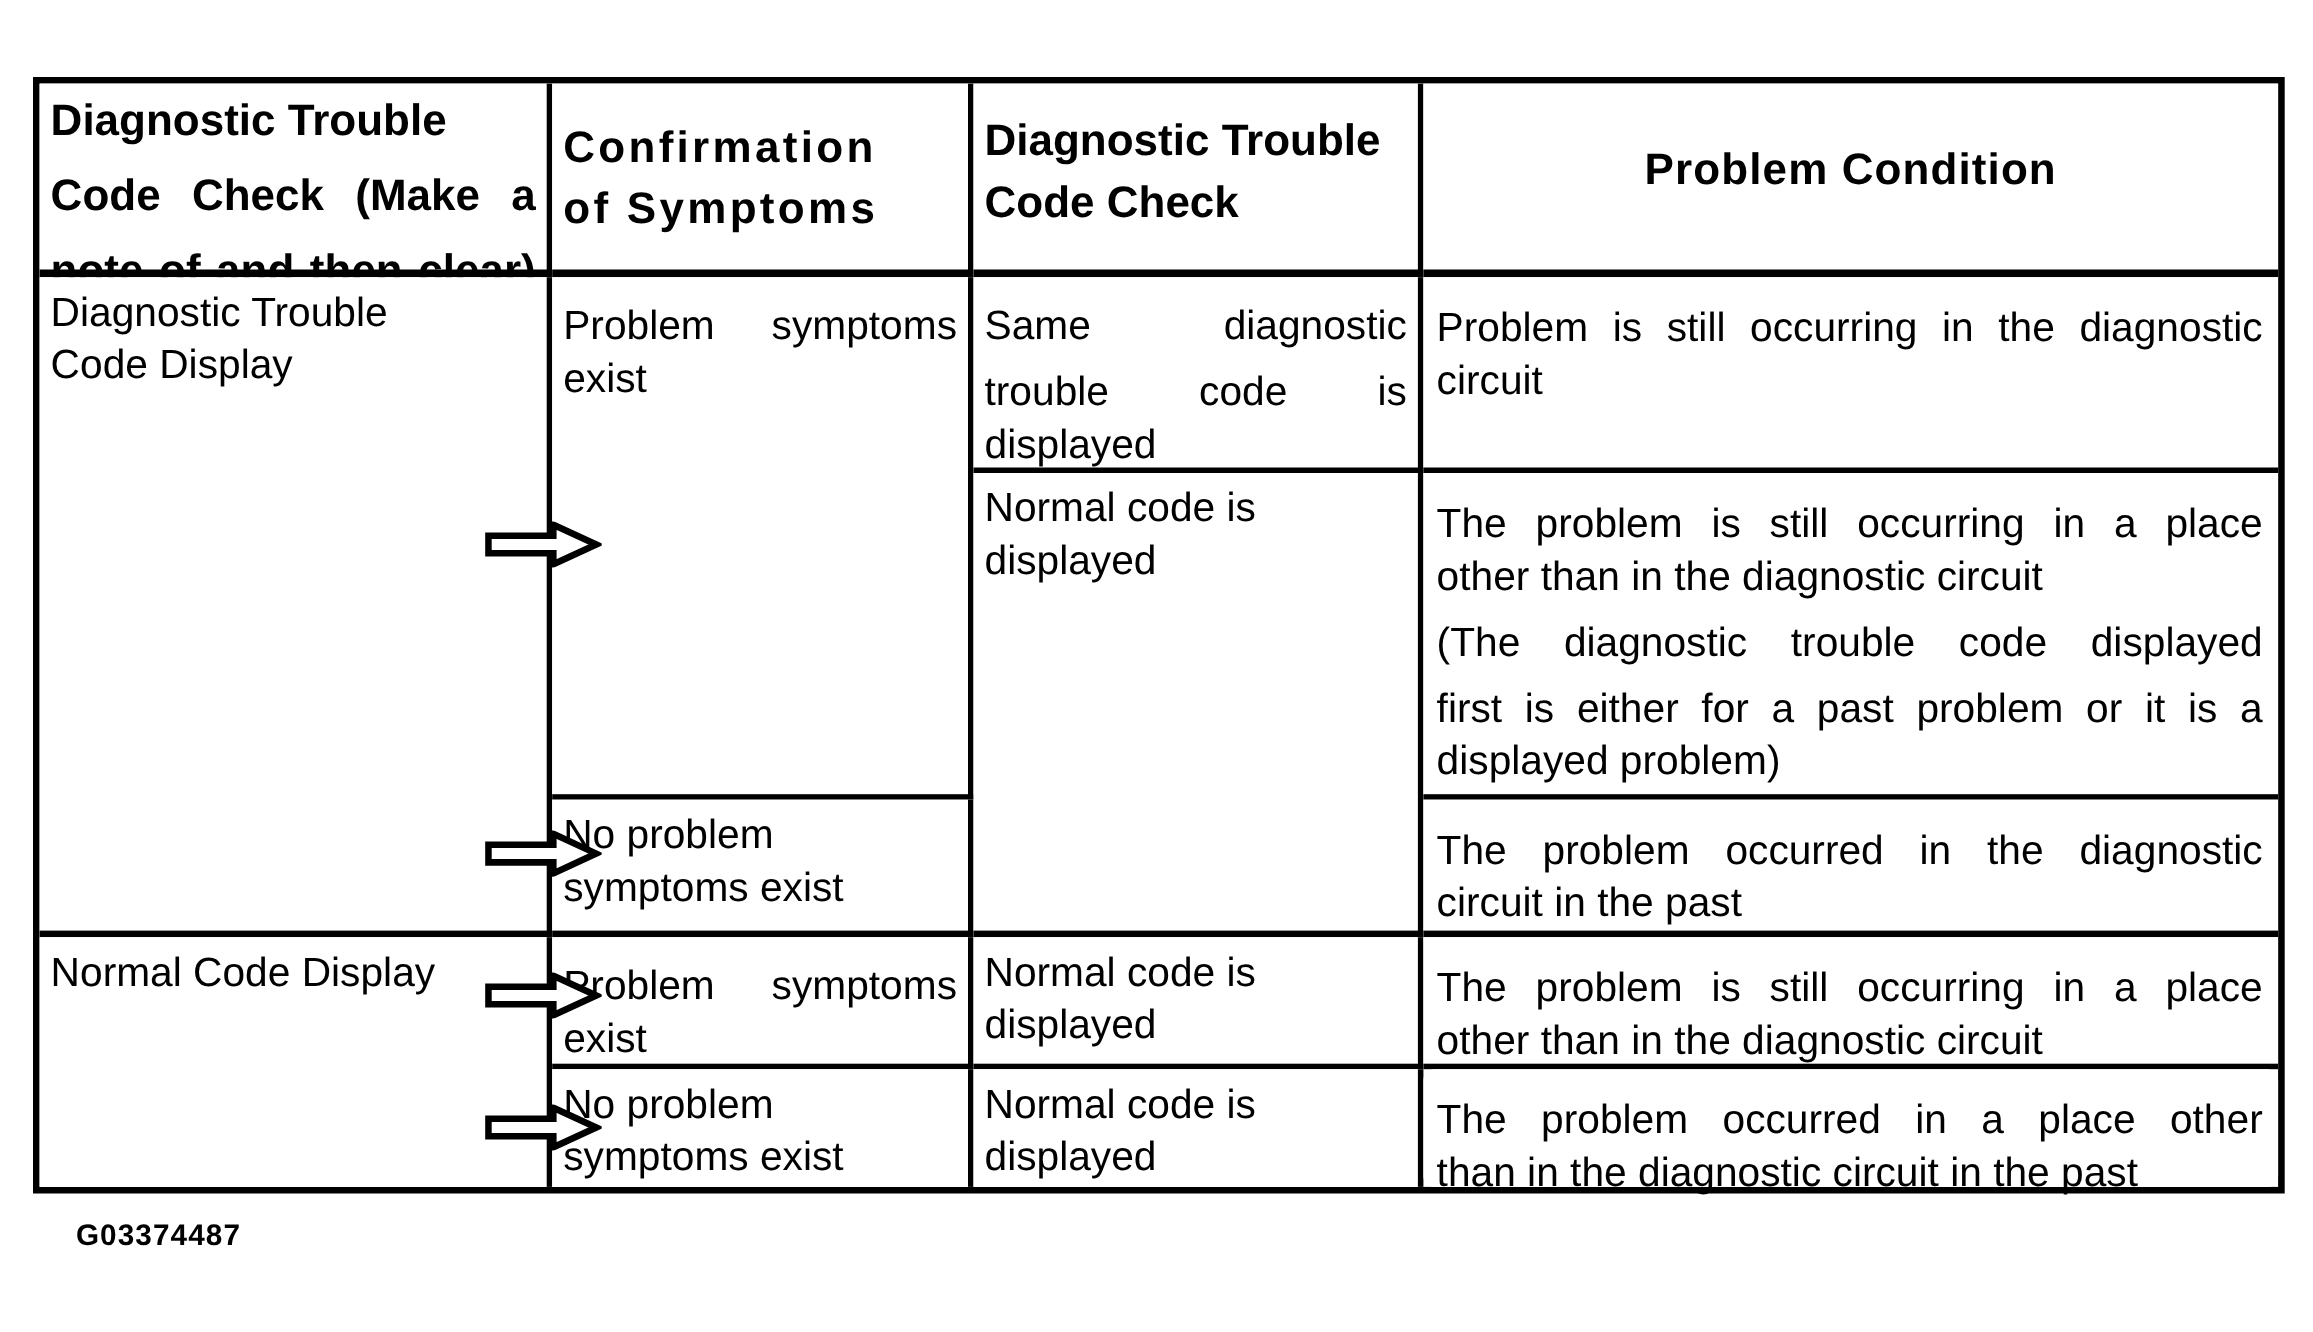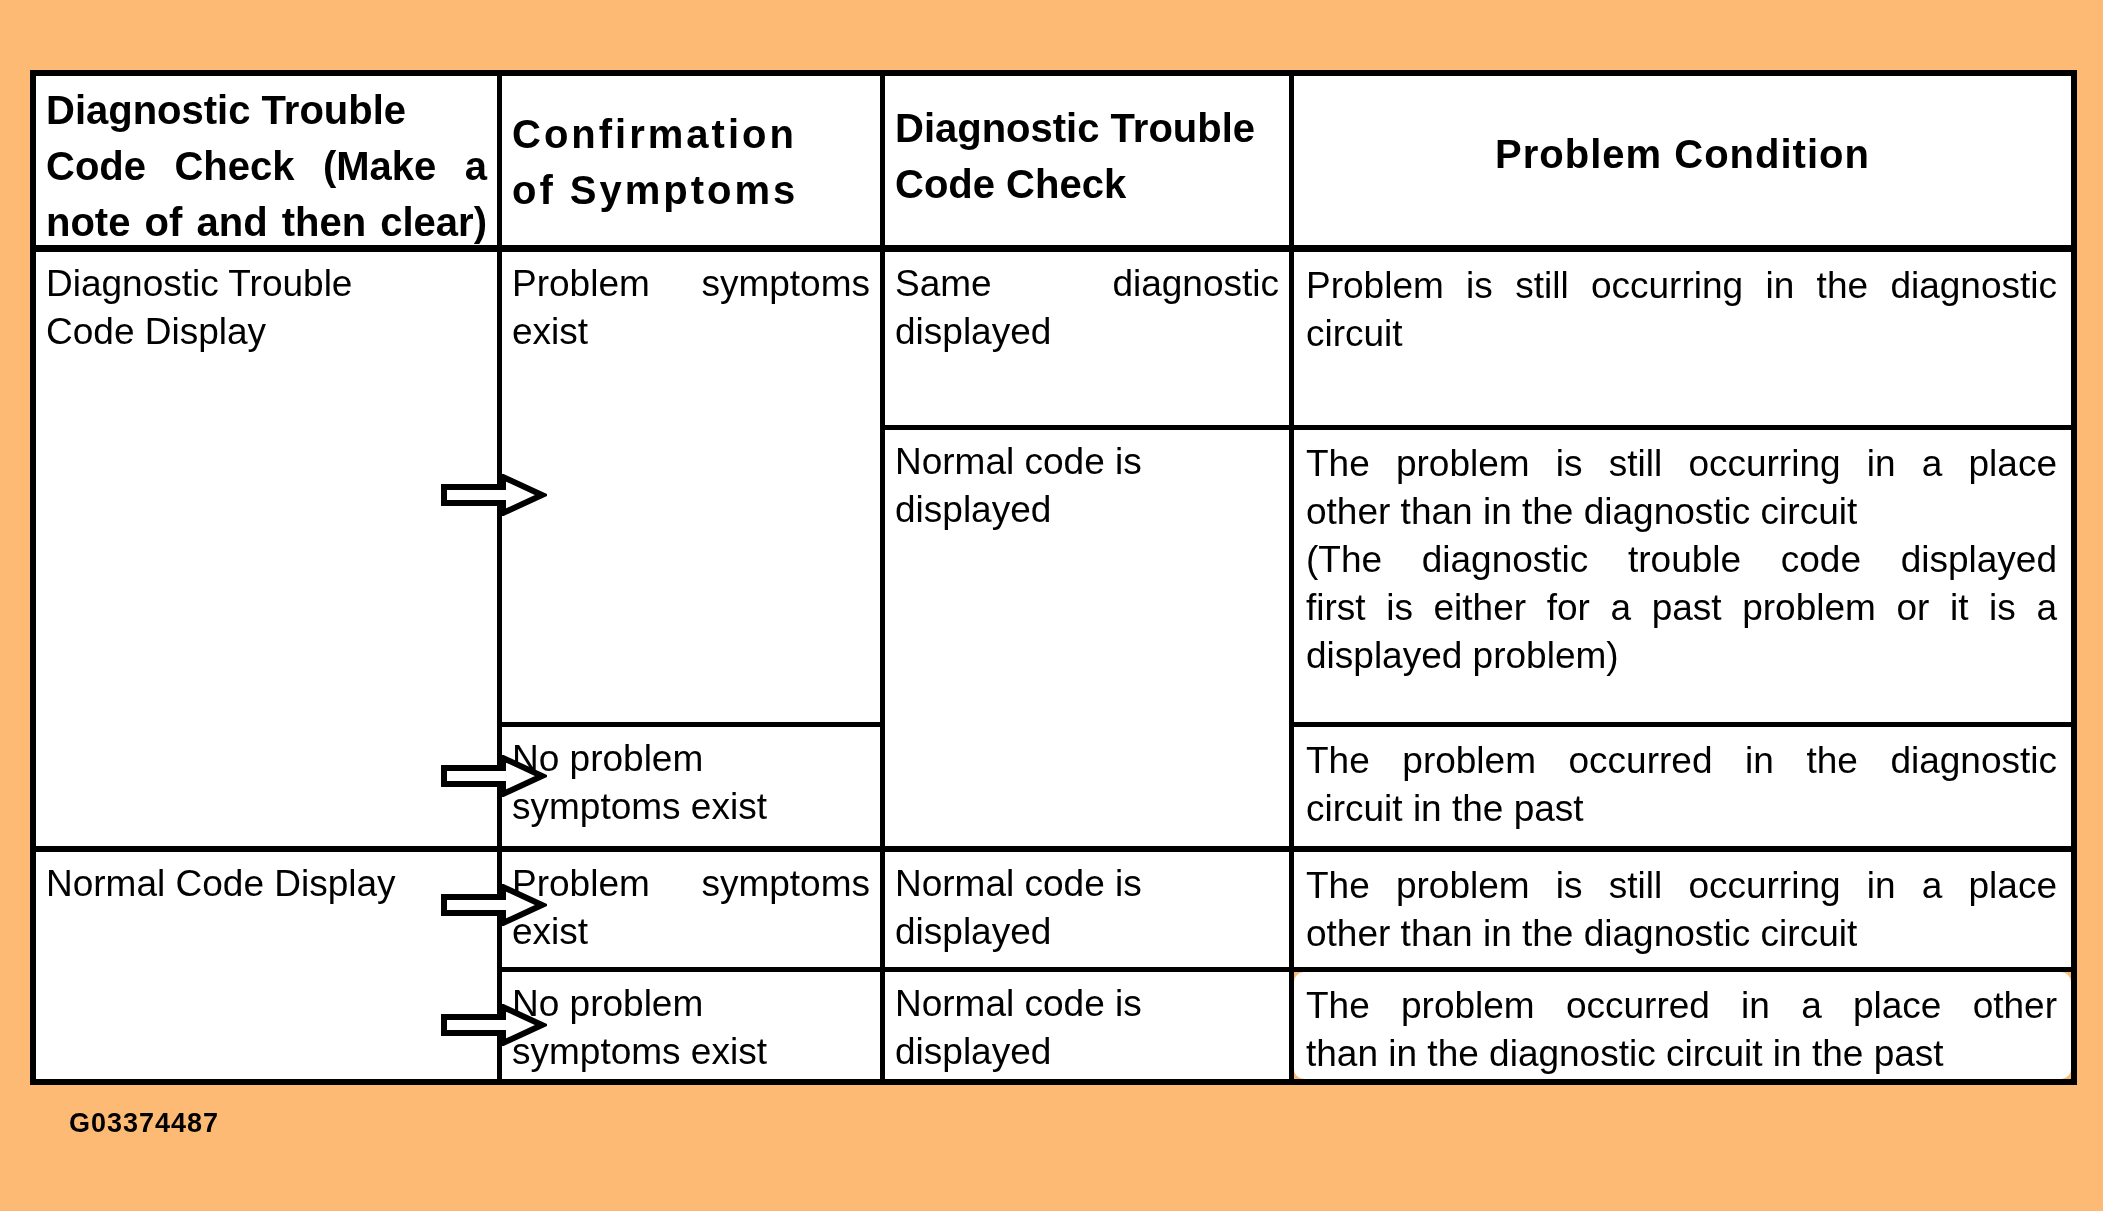--- a/index.html
+++ b/index.html
@@ -1,19 +1,19 @@
 <!DOCTYPE html>
 <html><head>
 <meta charset="utf-8">
 <style>
   html,body{margin:0;padding:0;background:#e8e8e8;}
   .page{
     position:relative;
     width:2103px;height:1211px;
-    background:#fdba74;
+    background:#ffffff;
     font-family:"Liberation Sans", sans-serif;
     color:#000;
     overflow:hidden;
   }
   .tbl{
     position:absolute;left:30px;top:70px;
     width:2047px;height:1015px;
     border:6px solid #000;
     box-sizing:border-box;
   }
@@ -29,21 +29,21 @@
   
   .body{font-size:37px;line-height:48px;padding:8px 10px;}
   .c4body{padding:10px 14px 8px 12px;}
   
   .hd{font-weight:bold;font-size:40px;line-height:56px;padding:6px 10px;}
   .hd2{padding-top:30px;text-align:left;letter-spacing:3px;}
   .hd3{padding-top:24px;}
   .hd4{padding-top:50px;text-align:center;letter-spacing:1px;}
   .ln{white-space:nowrap;}
   
-  .jl{text-align:justify;text-align-last:justify;white-space:normal;}
+  .jl{text-align:justify;text-align-last:justify;white-space:normal;margin-top:12px;}
   .arrow{position:absolute;left:441px;width:106px;height:42px;z-index:5;}
   .figcode{
     position:absolute;left:37px;top:1108px;
     font-size:27px;font-weight:bold;letter-spacing:1px;margin-left:32px;
   }
 </style>
 </head>
 <body>
 
 <div class="page">
@@ -83,20 +83,21 @@
       <div class="ln">No problem</div>
       <div class="ln">symptoms exist</div>
     </div>
 
     <div class="cell hd hd3 br bb7" style="left:849px;top:0;width:409px;height:176px;">
       <div class="ln">Diagnostic Trouble</div>
       <div class="ln">Code Check</div>
     </div>
     <div class="cell body br bb5" style="left:849px;top:176px;width:409px;height:178px;">
       <div class="ln jl">Same diagnostic</div>
+      <div class="ln jl">trouble code is</div>
       <div class="ln">displayed</div>
     </div>
     <div class="cell body br bb6" style="left:849px;top:354px;width:409px;height:422px;">
       <div class="ln">Normal code is</div>
       <div class="ln">displayed</div>
     </div>
     <div class="cell body br bb5" style="left:849px;top:776px;width:409px;height:120px;">
       <div class="ln">Normal code is</div>
       <div class="ln">displayed</div>
     </div>

